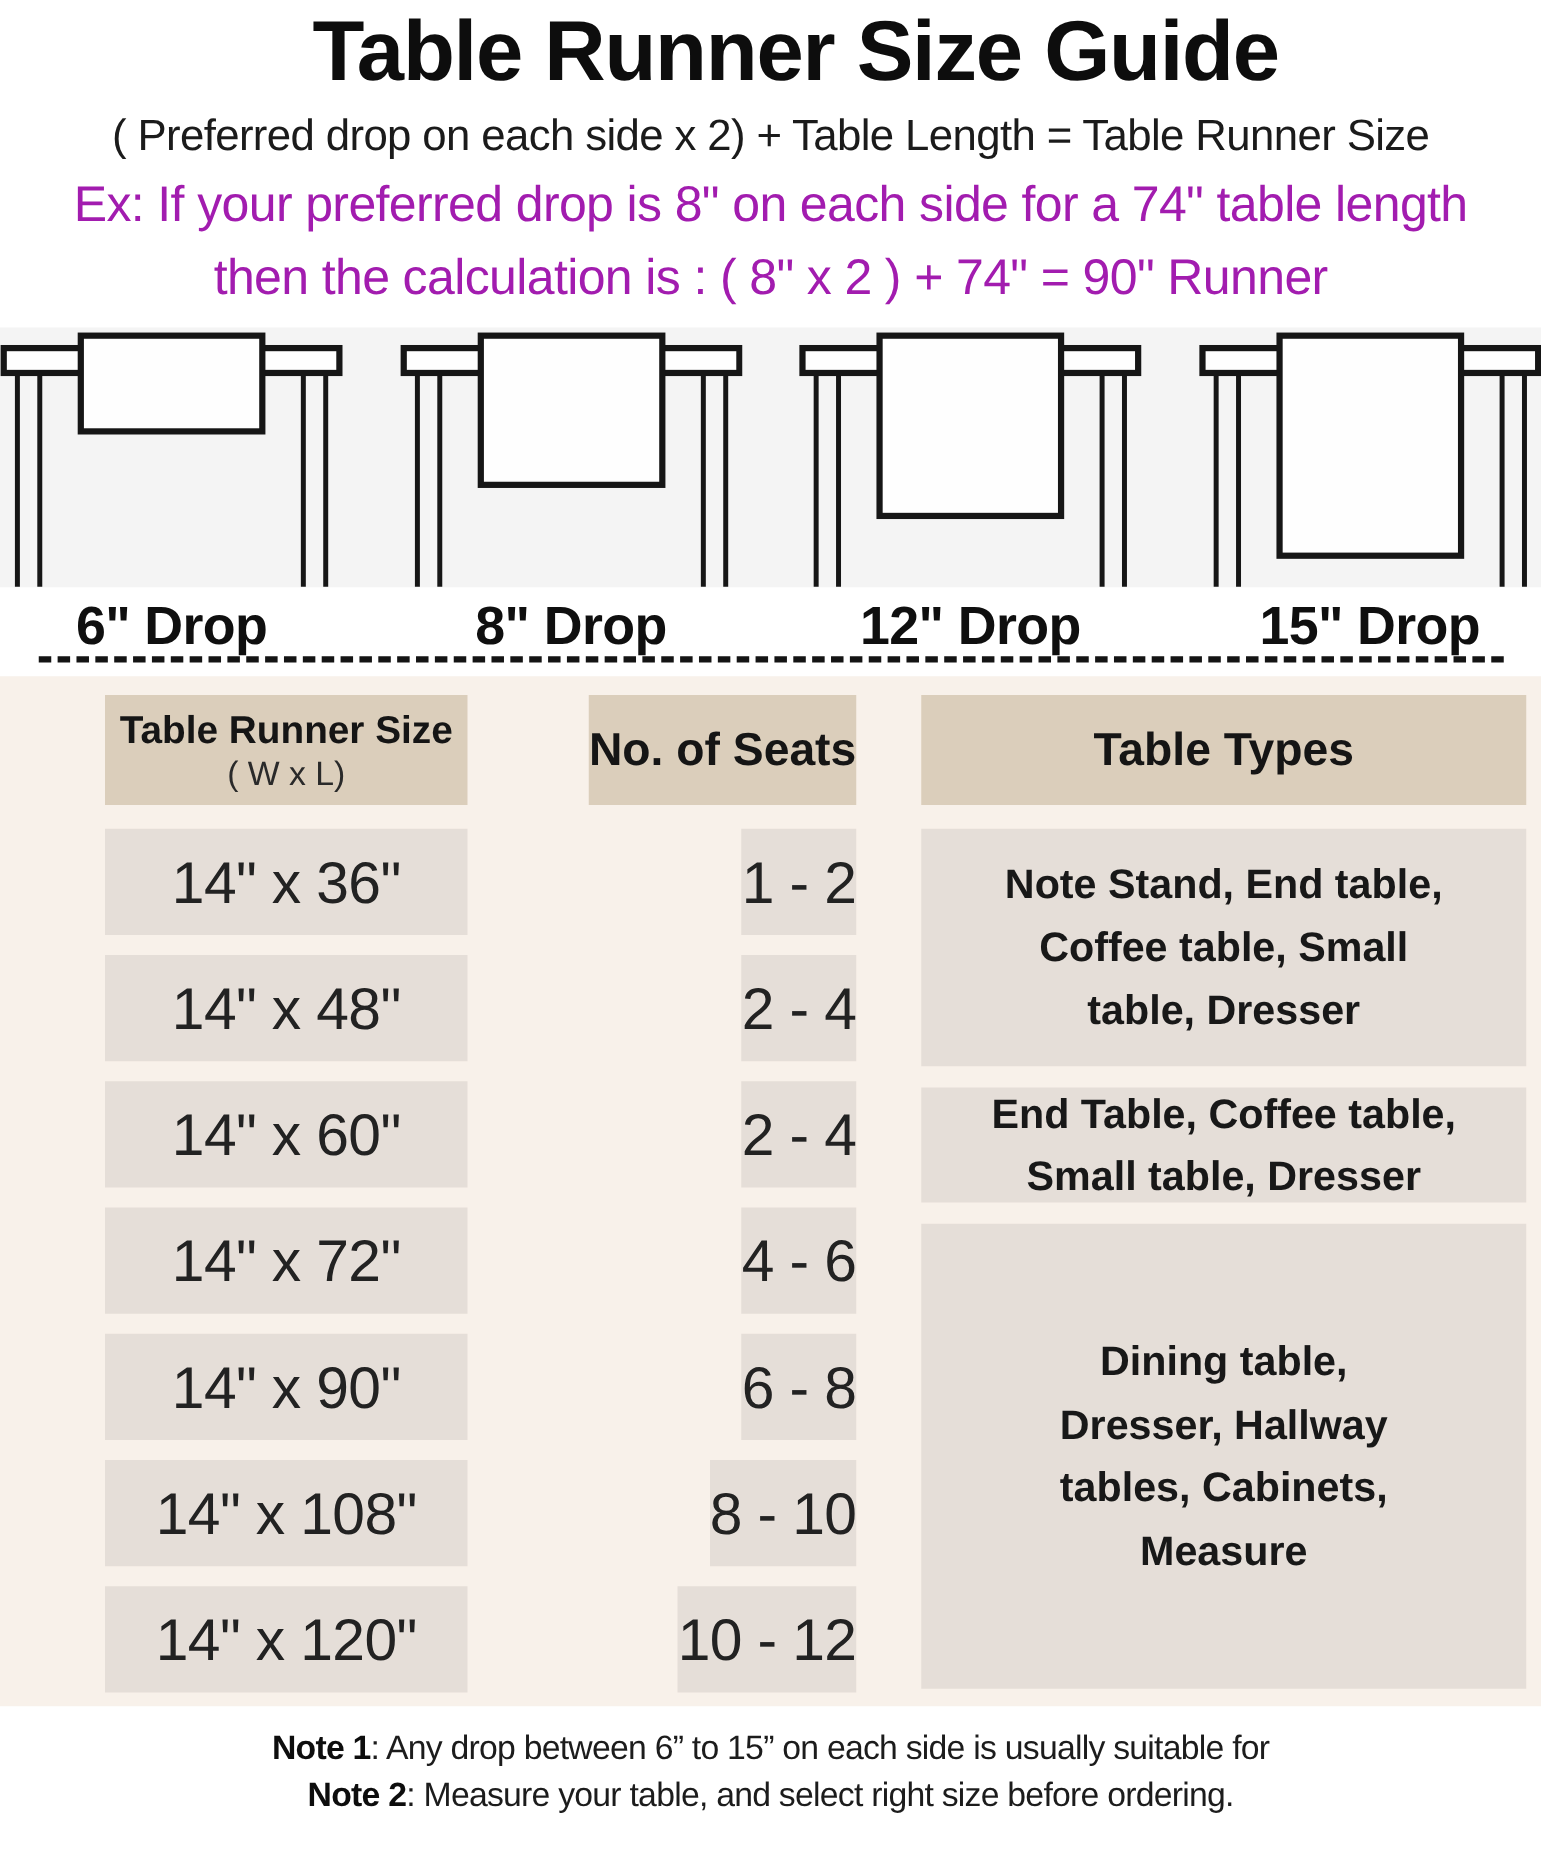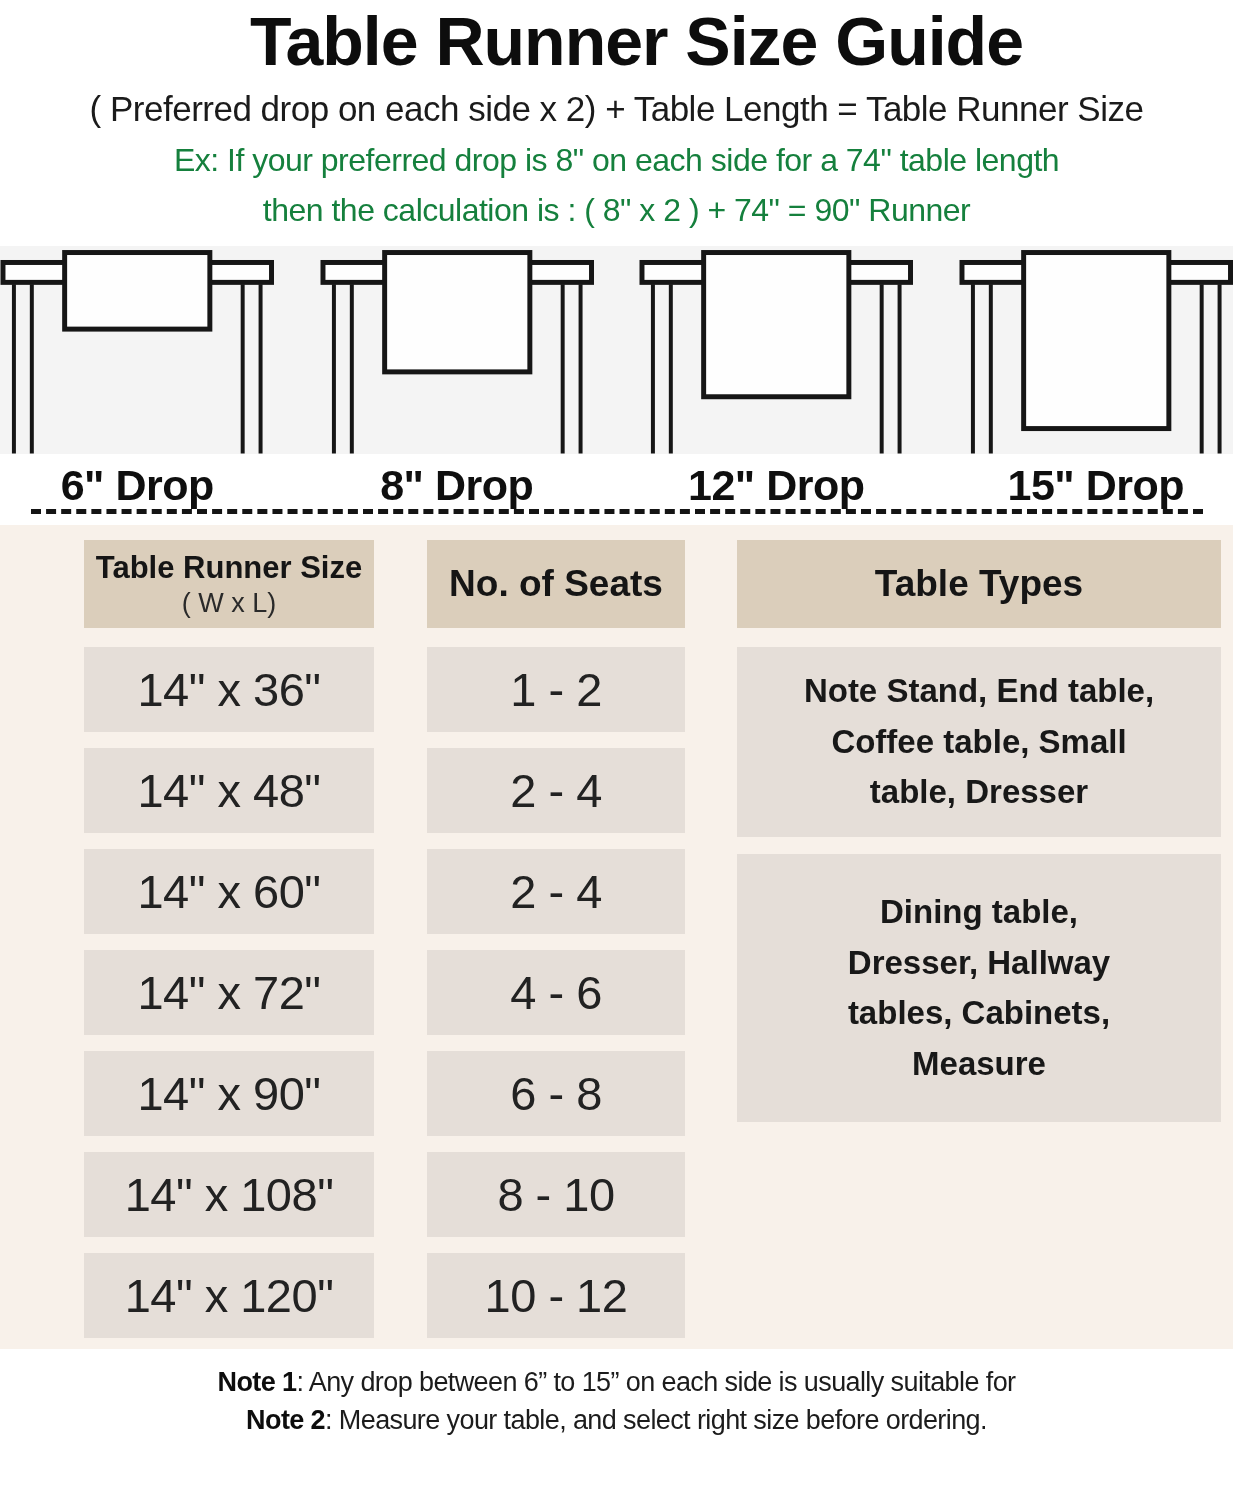--- a/index.html
+++ b/index.html
@@ -15,21 +15,21 @@
   
   .top { text-align: center; }
   .title {
     padding-top: 3px;
     font-size: 68px; font-weight: bold;
     letter-spacing: -1px; line-height: 1.12;
     color: #0d0d0d;
     margin-left: 40px;
   }
   .formula { margin-top: 10px; font-size: 35px; letter-spacing: -0.5px; color: #1b1b1b; }
-  .ex-line { margin-top: 13px; font-size: 32px; letter-spacing: -0.5px; color: #15803d; }
+  .ex-line { margin-top: 13px; font-size: 40px; letter-spacing: -0.5px; color: #a21caf; }
 
   
   .strip {
     margin-top: 17px;
     background: #f4f4f4;
     display: flex; justify-content: center; gap: 45px;
     height: 208px;
   }
   .strip svg { display: block; }
   .strip rect { fill: #fefefe; stroke: #161616; stroke-width: 5; }
@@ -52,40 +52,40 @@
   
   .grid-section {
     margin-top: 11px;
     background: #f8f1ea;
     height: 824px;
     padding: 15px 0 0 37px;
     display: flex; align-items: flex-start;
   }
   .col { display: flex; flex-direction: column; }
   .col-size  { width: 337px; padding-left: 47px; }
-  .col-seats { width: 258px; margin-left: 53px; }
+  .col-seats { width: 258px; margin-left: 53px; align-items: flex-end; }
   .col-types { width: 484px; margin-left: 52px; }
 
   .cell {
     display: flex; flex-direction: column;
     align-items: center; justify-content: center;
     text-align: center;
   }
   .head-cell  { background: #dbcebb; height: 88px; margin-bottom: 19px; }
   .head-main  { font-size: 31px; font-weight: bold; color: #151515; }
   .head-sub   { font-size: 27px; color: #2a2a2a; margin-top: 2px; }
   .head-big   { font-size: 37px; font-weight: bold; color: #151515; }
   .data-cell  { background: #e5ded8; height: 85px; margin-bottom: 16px;
                 font-size: 47px; color: #222222; letter-spacing: -0.5px; }
   .type-cell  { background: #e5ded8; margin-bottom: 17px;
                 font-size: 33px; font-weight: bold; line-height: 1.53;
                 color: #181818; padding: 0 10px; }
   .type-1 { height: 190px; }
   .type-2 { height: 92px; }
-  .type-3 { height: 268px; }
+  .type-3 { height: 372px; }
 
   
   .notes { margin-top: 14px; text-align: center; }
   .note-line {
     font-size: 27px; line-height: 1.42; letter-spacing: -0.6px;
     color: #1c1c1c;
   }
   .note-line b { color: #0d0d0d; }
 </style>
 </head>
@@ -172,20 +172,24 @@
 
   <div class="col col-types">
     <div class="cell head-cell">
       <div class="head-big">Table Types</div>
     </div>
     <div class="cell type-cell type-1">
       <div>Note Stand, End table,</div>
       <div>Coffee table, Small</div>
       <div>table, Dresser</div>
     </div>
+    <div class="cell type-cell type-2">
+      <div>End Table, Coffee table,</div>
+      <div>Small table, Dresser</div>
+    </div>
     <div class="cell type-cell type-3">
       <div>Dining table,</div>
       <div>Dresser, Hallway</div>
       <div>tables, Cabinets,</div>
       <div>Measure</div>
     </div>
   </div>
 
 </div>
 

